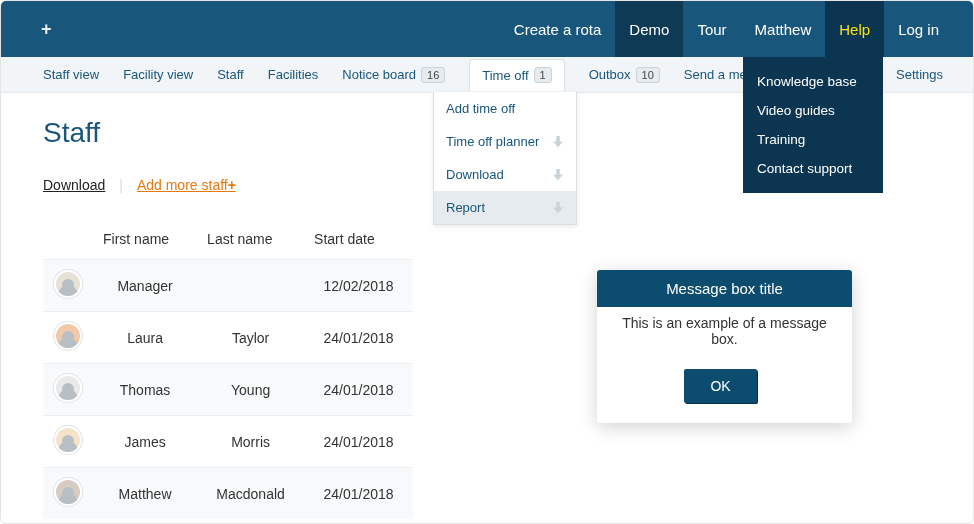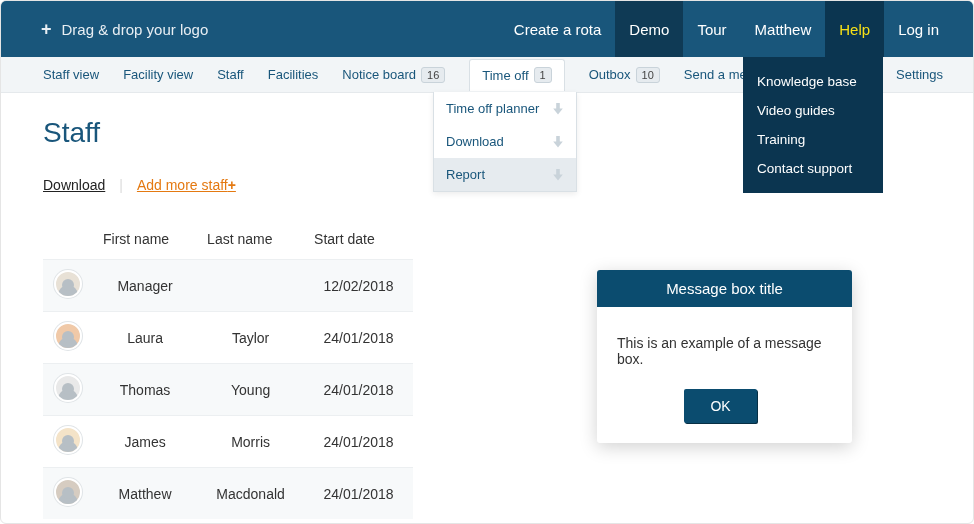--- a/index.html
+++ b/index.html
@@ -230,21 +230,22 @@
   }
   .msgbox-header {
     background: #0b4c6f;
     color: #fff;
     text-align: center;
     padding: 10px;
     font-size: 15px;
     border-radius: 3px 3px 0 0;
   }
   .msgbox-body {
-    padding: 28px 20px 10px 20px;
+    padding: 8px 20px 10px 20px;
+    text-align: center;
     font-size: 14px;
     color: #333;
   }
   .msgbox-footer {
     text-align: center;
     padding: 12px 8px 20px 0;
   }
   .btn-ok {
     background: #0b4c6f;
     color: #fff;
@@ -255,21 +256,20 @@
     cursor: pointer;
     box-shadow: 1px 1px 0 #072f44;
   }
 </style>
 </head>
 <body>
 
 <div class="topnav">
   <div class="logo-drop">
     <span class="plus-icon">+</span>
-    <span>Drag &amp; drop your logo</span>
   </div>
   <div class="topnav-right">
     <div class="topnav-item">Create a rota</div>
     <div class="topnav-item active">Demo</div>
     <div class="topnav-item">Tour</div>
     <div class="topnav-item">Matthew</div>
     <div class="topnav-item help">Help</div>
     <div class="topnav-item">Log in</div>
   </div>
 </div>
@@ -313,20 +313,23 @@
       <span>Time</span>
     </div>
   <div class="subnav-right">
     <div class="subnav-item">
         <span>Settings</span>
       </div>
   </div>
 </div>
 
 <div class="timeoff-dd">
+  <div class="dd-item">
+    <span>Add time off</span>
+  </div>
   <div class="dd-item">
     <span>Time off planner</span>
     <span class="dl-icon"></span>
   </div>
   <div class="dd-item">
     <span>Download</span>
     <span class="dl-icon"></span>
   </div>
   <div class="dd-item selected">
     <span>Report</span>

